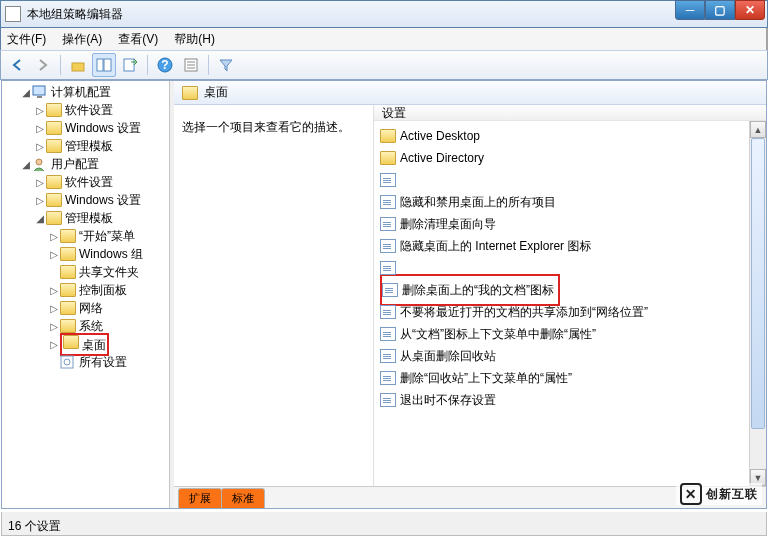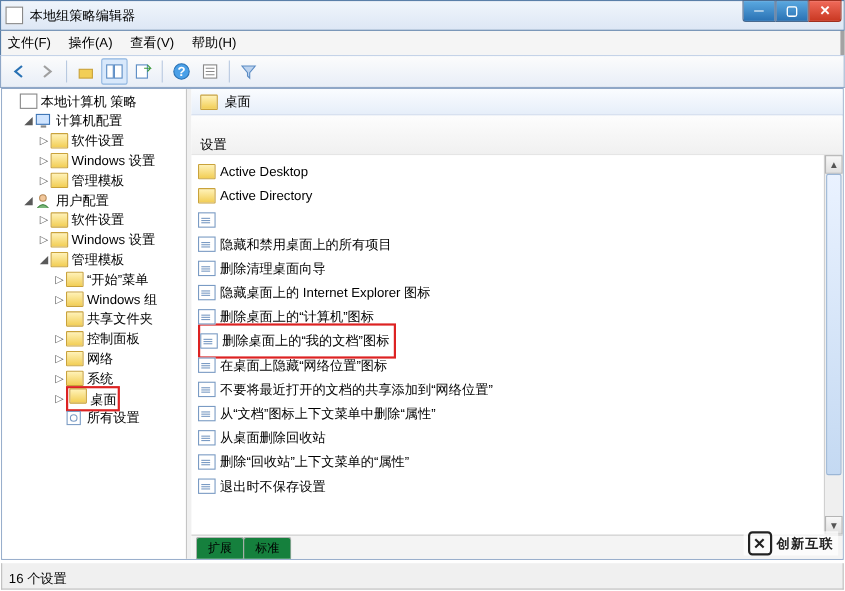--- a/index.html
+++ b/index.html
@@ -8,21 +8,21 @@
 
 .titlebar { height: 28px; background: linear-gradient(#f0f5fb, #dde7f5); border: 1px solid #5a7fa8; display: flex; align-items: center; padding: 0 4px; position: relative; }
 .titlebar .app-icon { width: 16px; height: 16px; margin-right: 6px; background: #fff; border: 1px solid #888; display:inline-block; }
 .titlebar .title { color: #000; }
 .titlebar .win-btns { position: absolute; right: 2px; top: 0; display: flex; }
 .win-btn { width: 30px; height: 20px; margin-top: -1px; border: 1px solid #4a6a8f; display: flex; align-items: center; justify-content: center; font-size: 12px; font-weight: bold; color: #fff; background: linear-gradient(#5aa8e0,#2a72b4); }
 .win-btn.min { border-radius: 0 0 0 3px; }
 .win-btn.max { }
 .win-btn.close { background: linear-gradient(#f06a5a,#c93822); border-radius: 0 0 3px 0; border-color:#a03020; }
 
-.menubar { height: 22px; background: #f5f5f5; border-left:1px solid #5a7fa8; border-right:4px solid #a3a3a3; display: flex; align-items: center; padding: 0 6px; gap: 16px; }
+.menubar { height: 22px; background: #f5f5f5; border-left:1px solid #5a7fa8; border-right:2px solid #a3a3a3; display: flex; align-items: center; padding: 0 6px; gap: 16px; }
 .menubar span { color: #000; cursor: default; }
 
 .toolbar { height: 30px; background: linear-gradient(#fcfcfc,#e8eef7); border:1px solid #8fa7c7; border-top:1px solid #c5d3e8; display:flex; align-items:center; padding:0 4px; gap:2px; }
 .tb-btn { width:24px; height:24px; display:flex; align-items:center; justify-content:center; border:1px solid transparent; border-radius:2px; }
 .tb-sep { width:1px; height:20px; background:#b8c9e0; margin:0 3px; }
 
 
 .content { position:absolute; top:80px; left:1px; right:1px; bottom:28px; border:1px solid #8fa7c7; display:flex; }
 .tree { width:168px; border-right:1px solid #c5c5c5; overflow-y:auto; overflow-x:auto; background:#fff; }
 .tree-inner { padding:2px 0 2px 2px; }
@@ -36,30 +36,30 @@
 .folder-ic { background: linear-gradient(#fff2b8,#f2ce55); border:1px solid #c9a23a; border-radius:1px; }
 .root-ic { background:#fff; border:1px solid #888; }
 .red-box { border:2px solid #d22; padding:0 1px; }
 .ind0{padding-left:2px}.ind1{padding-left:16px}.ind2{padding-left:30px}.ind3{padding-left:44px}
 
 
 .main-header { height:24px; background:linear-gradient(#fafcff,#e6eef9); border-bottom:1px solid #c5d3e8; display:flex; align-items:center; padding:0 8px; gap:6px; }
 .main-body { flex:1; display:flex; }
 .desc-col { width:200px; padding:14px 8px; border-right:1px solid #e0e0e0; }
 .list-col { flex:1; display:flex; flex-direction:column; }
-.list-header { height:36px; border-bottom:1px solid #e5e5e5; display:flex; align-items:flex-end; padding-left:8px; background:linear-gradient(#fdfdfd,#f0f0f0); }
+.list-header { height:16px; border-bottom:1px solid #e5e5e5; display:flex; align-items:flex-start; padding-left:8px; background:linear-gradient(#fdfdfd,#f0f0f0); }
 .list-scroll { flex:1; overflow-y:auto; padding:4px 0; }
 .list-row { display:flex; align-items:center; height:22px; padding-left:6px; gap:4px; white-space:nowrap; }
 .list-row .list-ic { width:16px; height:14px; display:inline-block; }
 .red-list-box { border:2px solid #d22; display:inline-flex; align-items:center; padding:0 4px 0 0; height:32px; }
 .set-ic { border:1px solid #7a9bc4; background:#fff; position:relative; }
 .set-ic::before { content:""; position:absolute; left:2px; top:4px; width:8px; height:1px; background:#7a9bc4; box-shadow:0 2px #7a9bc4,0 4px #7a9bc4; }
 
 .tabs { height:22px; background:#f4f4f4; border-top:1px solid #ccc; display:flex; align-items:flex-end; padding-left:4px; }
-.tab { padding:2px 10px; border:1px solid #b5b5b5; border-bottom:none; background:#15803d; margin-right:-1px; border-radius:3px 3px 0 0; font-size:11px; }
+.tab { padding:2px 10px; border:1px solid #b5b5b5; border-bottom:none; background:#f97316; margin-right:-1px; border-radius:3px 3px 0 0; font-size:11px; }
 
 .statusbar { position:absolute; left:1px; right:1px; bottom:1px; height:24px; background:#f0f0f0; border:1px solid #bdbdbd; border-top:none; display:flex; align-items:flex-end; padding:0 6px; }
 
 .watermark { position:absolute; right:6px; bottom:32px; font-size:18px; font-weight:bold; color:#222; letter-spacing:1px; display:flex; align-items:center; gap:4px; background:rgba(255,255,255,0.7); padding:0 4px;}
 .watermark .wm-ic { width:22px; height:22px; border:2px solid #222; border-radius:4px; display:flex; align-items:center; justify-content:center; font-size:14px; }
 
 
 .scrollbar-v { width:17px; background:#f0f0f0; border-left:1px solid #d0d0d0; display:flex; flex-direction:column; }
 .sb-btn { height:17px; background:linear-gradient(#f8f8f8,#e0e0e0); border:1px solid #b5b5b5; display:flex; align-items:center; justify-content:center; font-size:9px; color:#555;}
 .sb-track { flex:1; background:#efefef; position:relative; }
@@ -136,25 +136,20 @@
       <svg width="16" height="16">
         <path d="M2 3 L14 3 L9 9 L9 14 L7 12 L7 9 Z" fill="#bcd3ef" stroke="#5a8bc4"></path>
       </svg>
     </div>
 </div>
 
 <div class="content">
 
   <div class="tree">
     <div class="tree-inner">
-      <div class="tree-row ind0">
-          <span class="toggle"></span>
-          <span class="icon root-ic"></span>
-          <span>本地计算机 策略</span>
-        </div>
       <div class="tree-row ind1">
           <span class="toggle">◢</span>
           <span class="icon">
             <svg width="16" height="14">
               <rect x="1" y="1" width="12" height="9" fill="#cfe4ff" stroke="#3a72b4"></rect>
               <rect x="5" y="11" width="5" height="2" fill="#888"></rect>
             </svg>
           </span>
           <span>计算机配置</span>
         </div>
@@ -245,20 +240,23 @@
     </div>
   </div>
   <div class="splitter"></div>
 
   <div class="main">
     <div class="main-header">
       <span class="icon folder-ic" style="width:16px;height:14px;display:inline-block"></span>
       <span>桌面</span>
     </div>
     <div class="main-body">
+      <div class="desc-col">
+        <span>选择一个项目来查看它的描述。</span>
+      </div>
       <div class="list-col">
         <div class="list-header">
           <span>设置</span>
         </div>
         <div style="flex:1; display:flex;">
           <div class="list-scroll" id="list-scroll" style="flex:1;">
               <div class="list-row">
                 <span class="list-ic folder-ic"></span>
                 <span>Active Desktop</span>
               </div>
@@ -276,31 +274,26 @@
               <div class="list-row">
                 <span class="list-ic set-ic"></span>
                 <span>删除清理桌面向导</span>
               </div>
               <div class="list-row">
                 <span class="list-ic set-ic"></span>
                 <span>隐藏桌面上的 Internet Explorer 图标</span>
               </div>
               <div class="list-row">
                 <span class="list-ic set-ic"></span>
-                <span>删除桌面上的“计算机”图标</span>
               </div>
               <div class="list-row">
                 <span class="red-list-box">
                   <span class="list-ic set-ic"></span>
                   <span style="margin-left: 4px;">删除桌面上的“我的文档”图标</span>
                 </span>
-              </div>
-              <div class="list-row">
-                <span class="list-ic set-ic"></span>
-                <span>在桌面上隐藏“网络位置”图标</span>
               </div>
               <div class="list-row">
                 <span class="list-ic set-ic"></span>
                 <span>不要将最近打开的文档的共享添加到“网络位置”</span>
               </div>
               <div class="list-row">
                 <span class="list-ic set-ic"></span>
                 <span>从“文档”图标上下文菜单中删除“属性”</span>
               </div>
               <div class="list-row">

